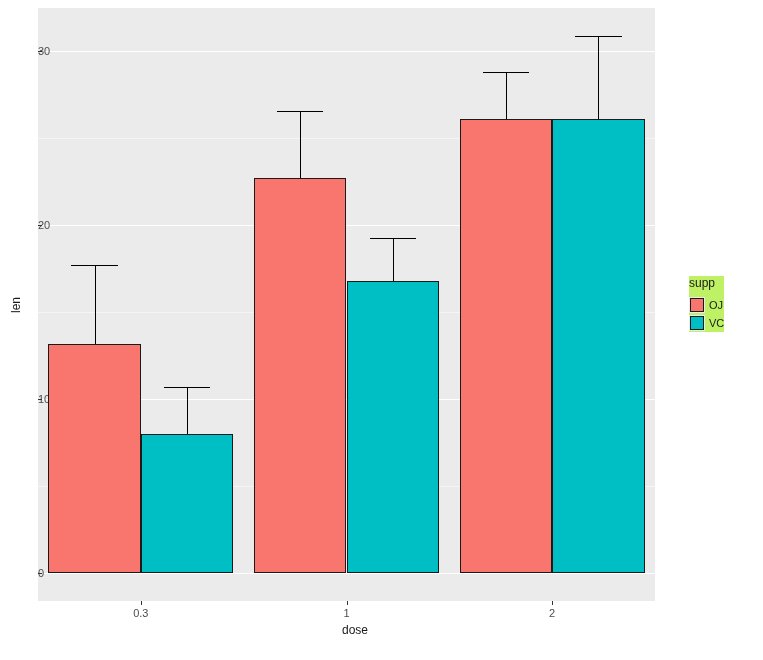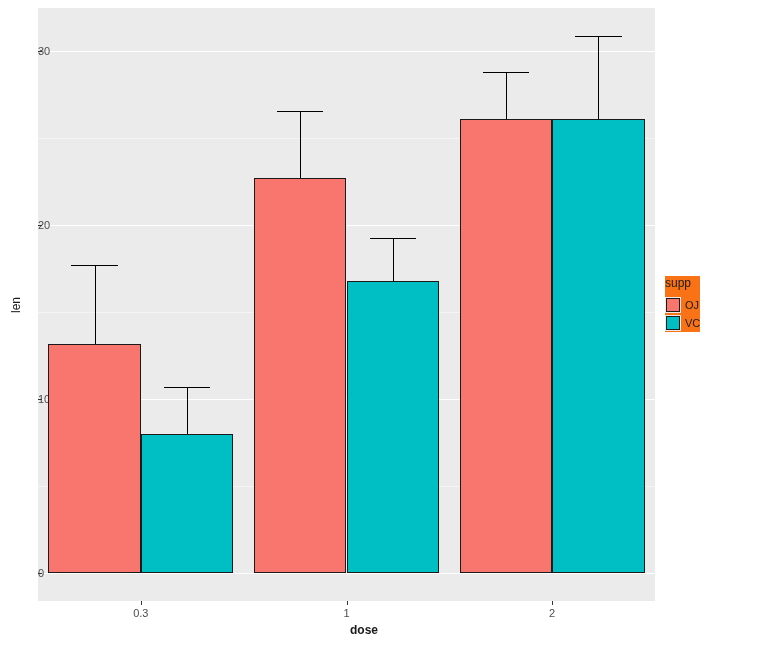--- a/index.html
+++ b/index.html
@@ -66,21 +66,22 @@
   }
   .xlab {
     position:absolute;
     transform: translateX(-50%);
     color:#1a1a1a;
     font-size:12px;
   }
   
   .legend {
     position:absolute;
-    background:#f97316;
+    background:#bef264;
+    margin-left:24px;
   }
   .legend-title { font-size:12px; margin-bottom:6px; }
   .legend-item {
     display:flex; align-items:center; height:18px;
   }
   .legend-key {
     width:16px; height:16px; background:#ebebeb;
     display:flex; align-items:center; justify-content:center;
     margin-right:4px;
   }
@@ -89,21 +90,21 @@
   }
 </style>
 </head>
 <body>
 
 <div class="root">
 
   <div class="panel" id="panel" style="left: 38px; top: 8px; width: 617px; height: 593px;"></div>
 
   <div class="ylab" id="ylab" style="left: 8px; top: 304.5px;">len</div>
-  <div class="xlab" id="xlab" style="left: 364px; top: 623px; font-weight: bold;">dose</div>
+  <div class="xlab" id="xlab" style="left: 355px; top: 623px;">dose</div>
 
   <div class="legend" id="legend" style="left: 665px; top: 276px;">
     <div class="legend-title">supp</div>
     <div id="legend-items">
         <div class="legend-item">
           <div class="legend-key">
             <div class="legend-swatch" style="background: rgb(248, 118, 109);"></div>
           </div>
           <span>OJ</span>
         </div>

